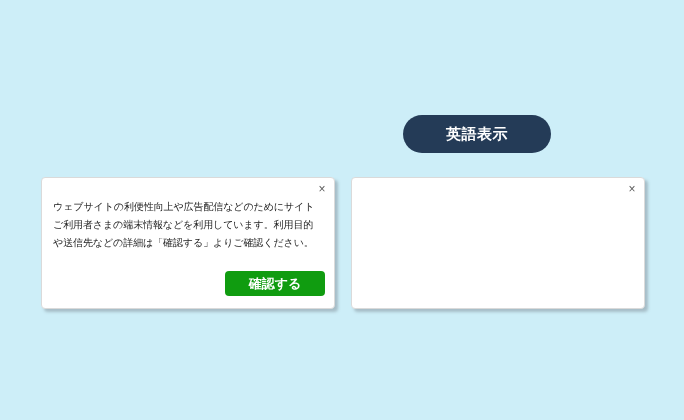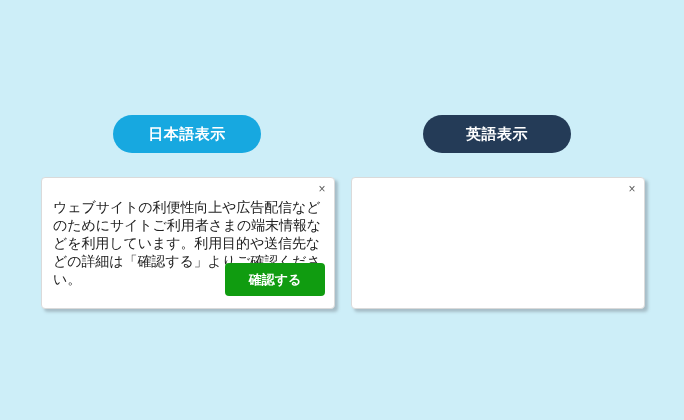--- a/index.html
+++ b/index.html
@@ -38,21 +38,21 @@
     cursor: pointer;
     box-sizing: border-box;
     font-family: "Liberation Sans", sans-serif;
   }
   .lang-pill.jp {
     left: 113px;
     top: 115px;
     background: #17a8e0;
   }
   .lang-pill.en {
-    left: 423px;
+    left: 403px;
     top: 115px;
     background: #243b57;
   }
 
   
   .consent {
     position: absolute;
     top: 177px;
     width: 294px;
     height: 132px;
@@ -90,61 +90,58 @@
     right: 11px;
     top: 20px;
     color: #222222;
   }
 
   .consent-body p {
     margin: 0;
   }
 
   .consent.jp .consent-body p {
-    font-size: 14px;
+    font-size: 10px;
     line-height: 18px;
     letter-spacing: -0.1px;
   }
 
   .consent.en .consent-body p {
     font-size: 11.5px;
     line-height: 18px;
     letter-spacing: 0px;
     padding: 0 2px;
   }
 
   .cta-row {
     position: absolute;
     right: 9px;
     bottom: 12px;
   }
 
   .cta-btn {
     min-width: 100px;
-    height: 33px;
+    height: 25px;
     background: #109c10;
     color: #ffffff;
     border: none;
     border-radius: 4px;
     font-size: 13px;
     font-weight: normal;
     cursor: pointer;
     padding: 0 14px;
     font-family: "Liberation Sans", sans-serif;
   }
   .consent.jp .cta-btn { font-weight: bold; font-size: 13px; }
 </style>
 </head>
 <body>
 
 <div class="stage">
 
-  <button class="lang-pill jp">
-    <span>日本語表示</span>
-  </button>
 
   <button class="lang-pill en">
     <span>英語表示</span>
   </button>
 
   <div class="consent jp">
     <button class="close-btn">×</button>
     <div class="consent-body">
       <p>ウェブサイトの利便性向上や広告配信などのためにサイトご利用者さまの端末情報などを利用しています。利用目的や送信先などの詳細は「確認する」よりご確認ください。</p>
     </div>

